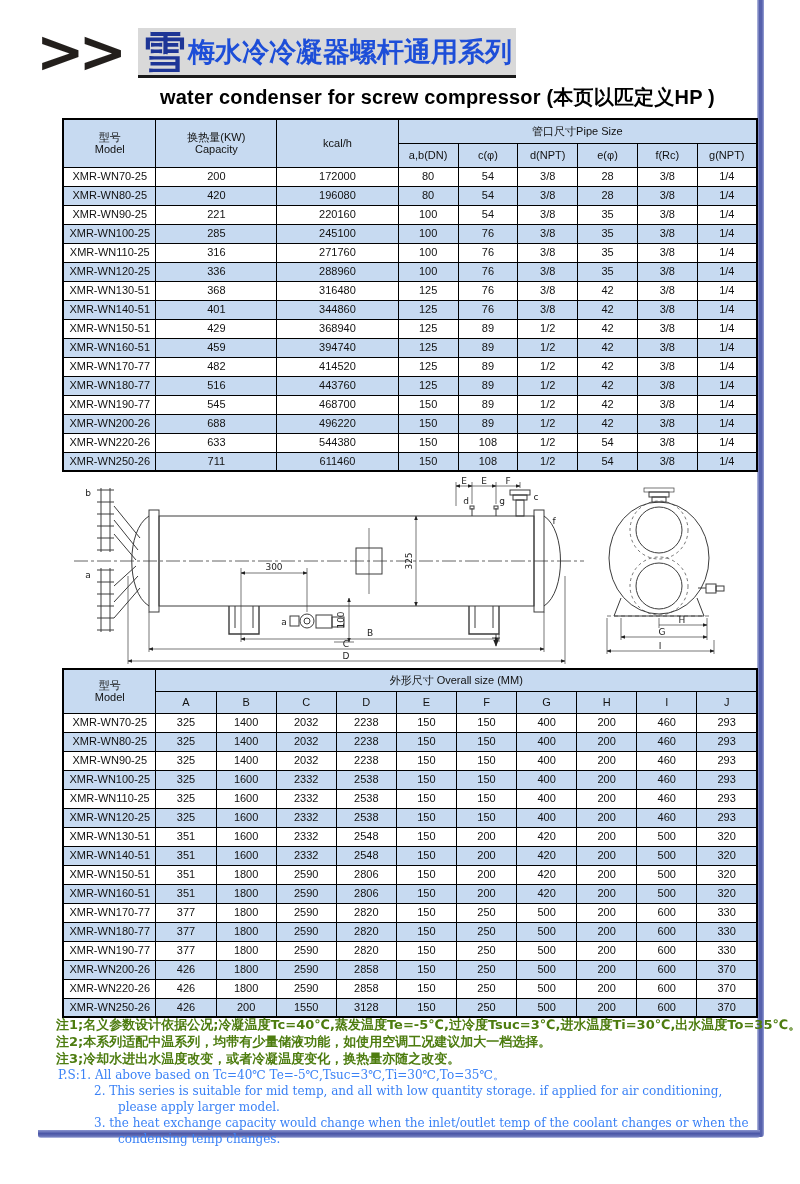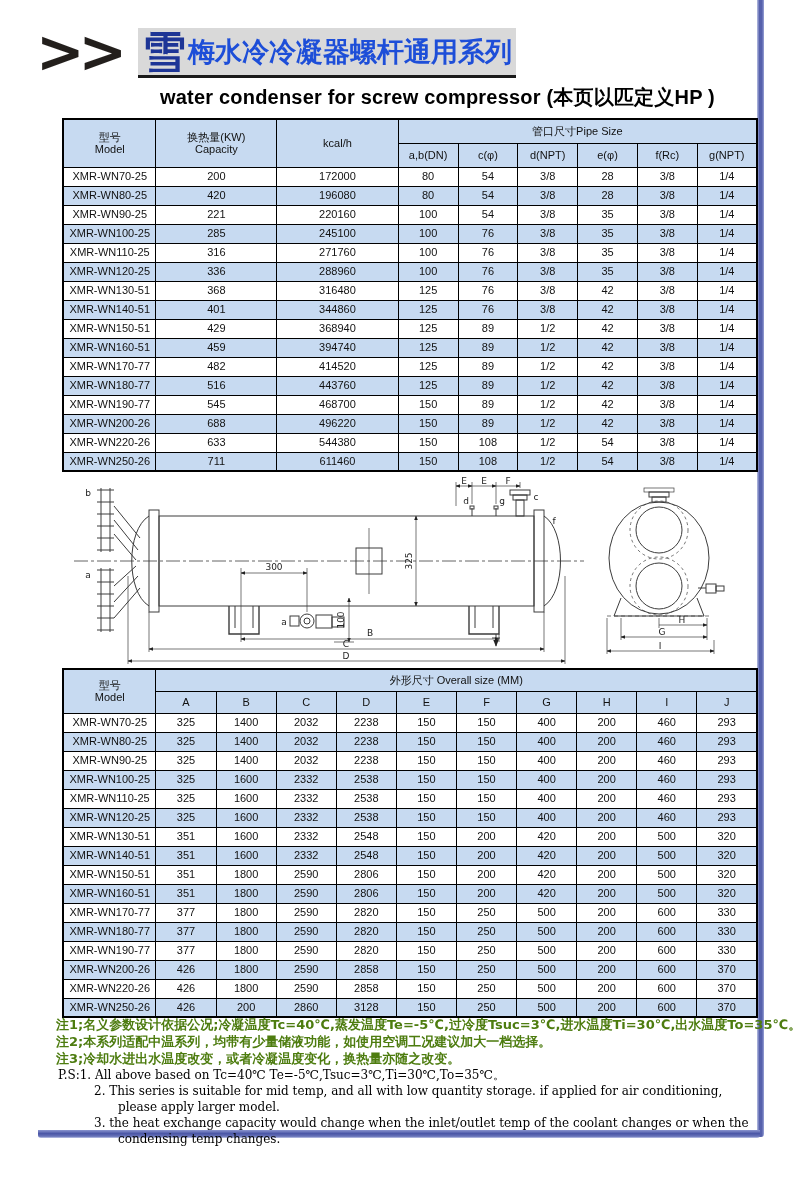--- a/index.html
+++ b/index.html
@@ -36,21 +36,21 @@
   .t2 thead th { height:22px; }
 
   
   .drawing { position:absolute; left:44px; top:476px; width:716px; height:192px; }
   .drawing svg { width:100%; height:100%; }
   .drawing text { font-family:"DejaVu Sans",sans-serif; font-size:9px; fill:#222; }
 
   
   .notes { position:absolute; left:56px; top:1016px; width:700px; }
   .note-cn { font-size:13px; line-height:17px; color:#4d7c0f; font-weight:bold; font-family:"DejaVu Sans",sans-serif; white-space:nowrap; }
-  .note-en { font-size:12px; line-height:16px; color:#000000; font-family:"DejaVu Serif",serif; white-space:nowrap; }
+  .note-en { font-size:12px; line-height:16px; color:#3b82f6; font-family:"DejaVu Serif",serif; white-space:nowrap; }
   .ps-first { padding-left:2px; }
   .ps-item  { padding-left:38px; }
   .ps-cont  { padding-left:62px; }
 </style>
 </head>
 <body>
 
 <div class="page">
 
   <div class="border-right"></div>
@@ -648,21 +648,21 @@
           <td>250</td>
           <td>500</td>
           <td>200</td>
           <td>600</td>
           <td>370</td>
         </tr>
         <tr>
           <td>XMR-WN250-26</td>
           <td>426</td>
           <td>200</td>
-          <td>2860</td>
+          <td>1550</td>
           <td>3128</td>
           <td>150</td>
           <td>250</td>
           <td>500</td>
           <td>200</td>
           <td>600</td>
           <td>370</td>
         </tr>
       </tbody>
   </table>

